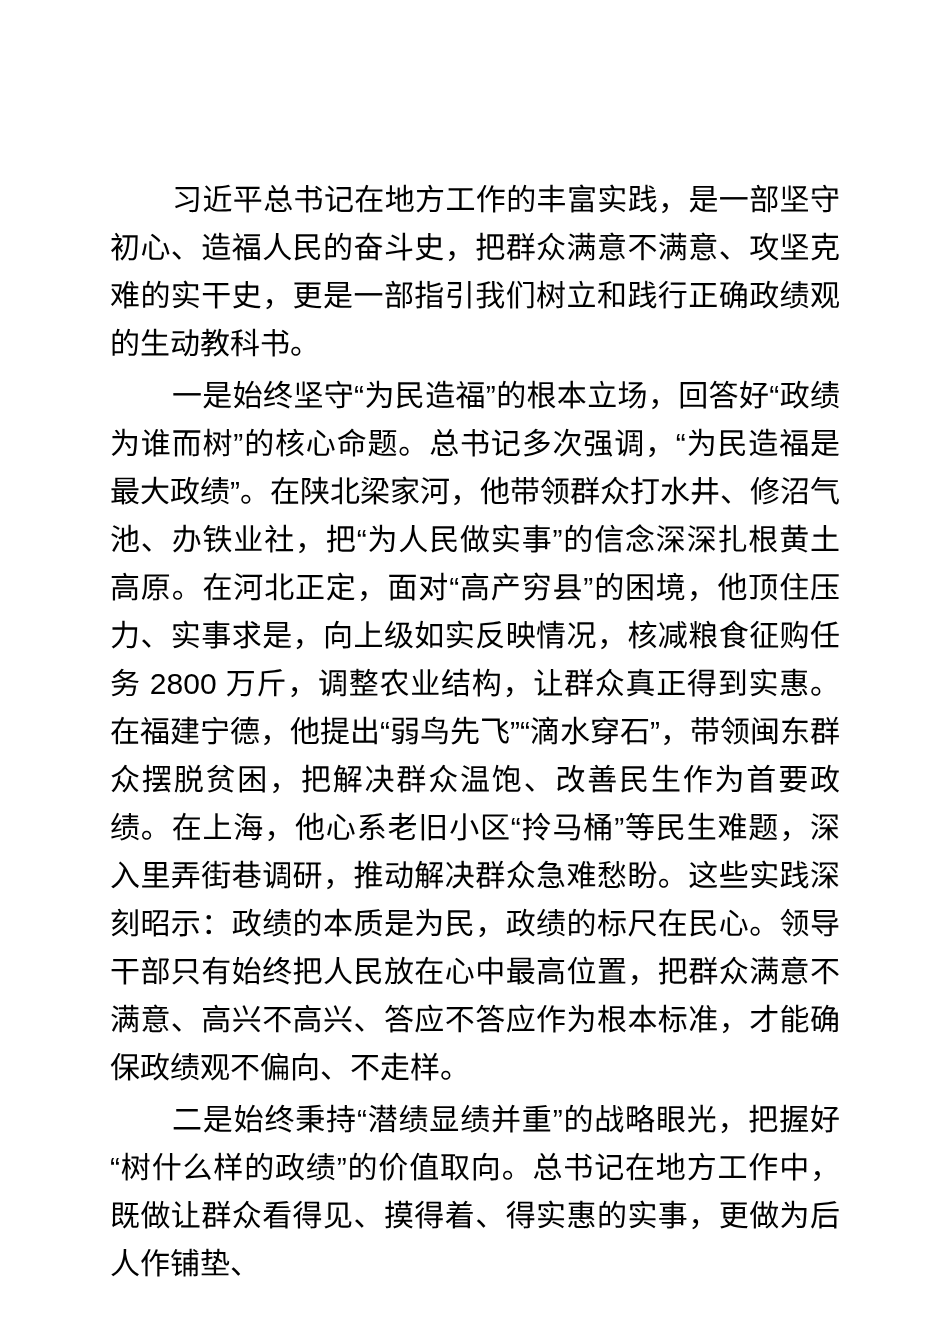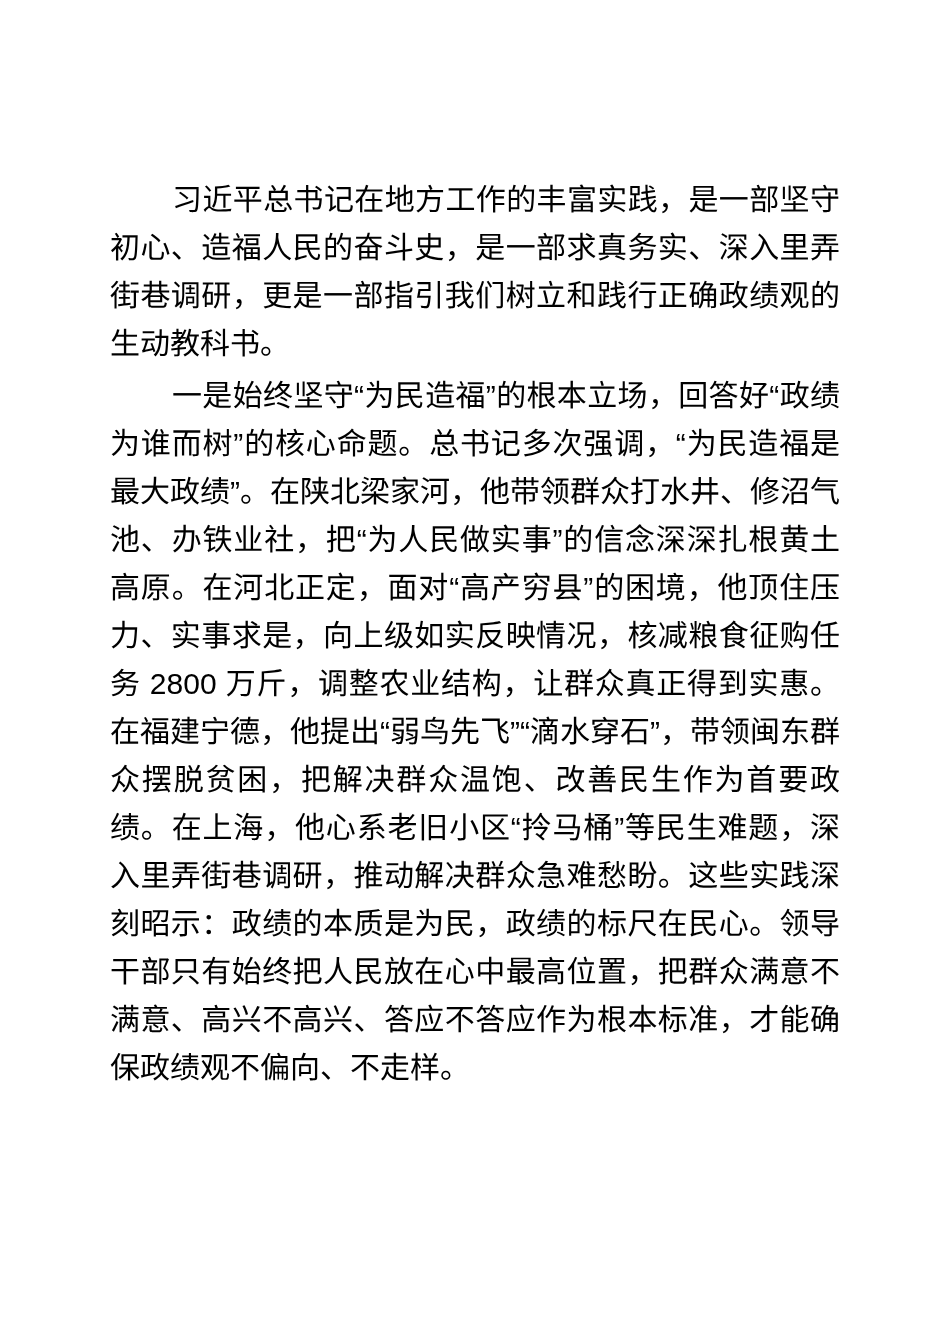--- a/index.html
+++ b/index.html
@@ -43,16 +43,17 @@
 
   .para + .para {
     margin-top: 4px;
   }
 </style>
 </head>
 <body>
 
 <div class="page">
   <div class="doc-body">
-    <p class="para">习近平总书记在地方工作的丰富实践，是一部坚守初心、造福人民的奋斗史，是一部求真务实、深入里弄街巷调研，更是一部指引我们树立和践行正确政绩观的生动教科书。</p>
+    <p class="para">习近平总书记在地方工作的丰富实践，是一部坚守初心、造福人民的奋斗史，把群众满意不满意、攻坚克难的实干史，更是一部指引我们树立和践行正确政绩观的生动教科书。</p>
     <p class="para">一是始终坚守“为民造福”的根本立场，回答好“政绩为谁而树”的核心命题。总书记多次强调，“为民造福是最大政绩”。在陕北梁家河，他带领群众打水井、修沼气池、办铁业社，把“为人民做实事”的信念深深扎根黄土高原。在河北正定，面对“高产穷县”的困境，他顶住压力、实事求是，向上级如实反映情况，核减粮食征购任务 2800 万斤，调整农业结构，让群众真正得到实惠。在福建宁德，他提出“弱鸟先飞”“滴水穿石”，带领闽东群众摆脱贫困，把解决群众温饱、改善民生作为首要政绩。在上海，他心系老旧小区“拎马桶”等民生难题，深入里弄街巷调研，推动解决群众急难愁盼。这些实践深刻昭示：政绩的本质是为民，政绩的标尺在民心。领导干部只有始终把人民放在心中最高位置，把群众满意不满意、高兴不高兴、答应不答应作为根本标准，才能确保政绩观不偏向、不走样。</p>
+    <p class="para">二是始终秉持“潜绩显绩并重”的战略眼光，把握好“树什么样的政绩”的价值取向。总书记在地方工作中，既做让群众看得见、摸得着、得实惠的实事，更做为后人作铺垫、</p>
   </div>
 </div>
 
 </body></html>

